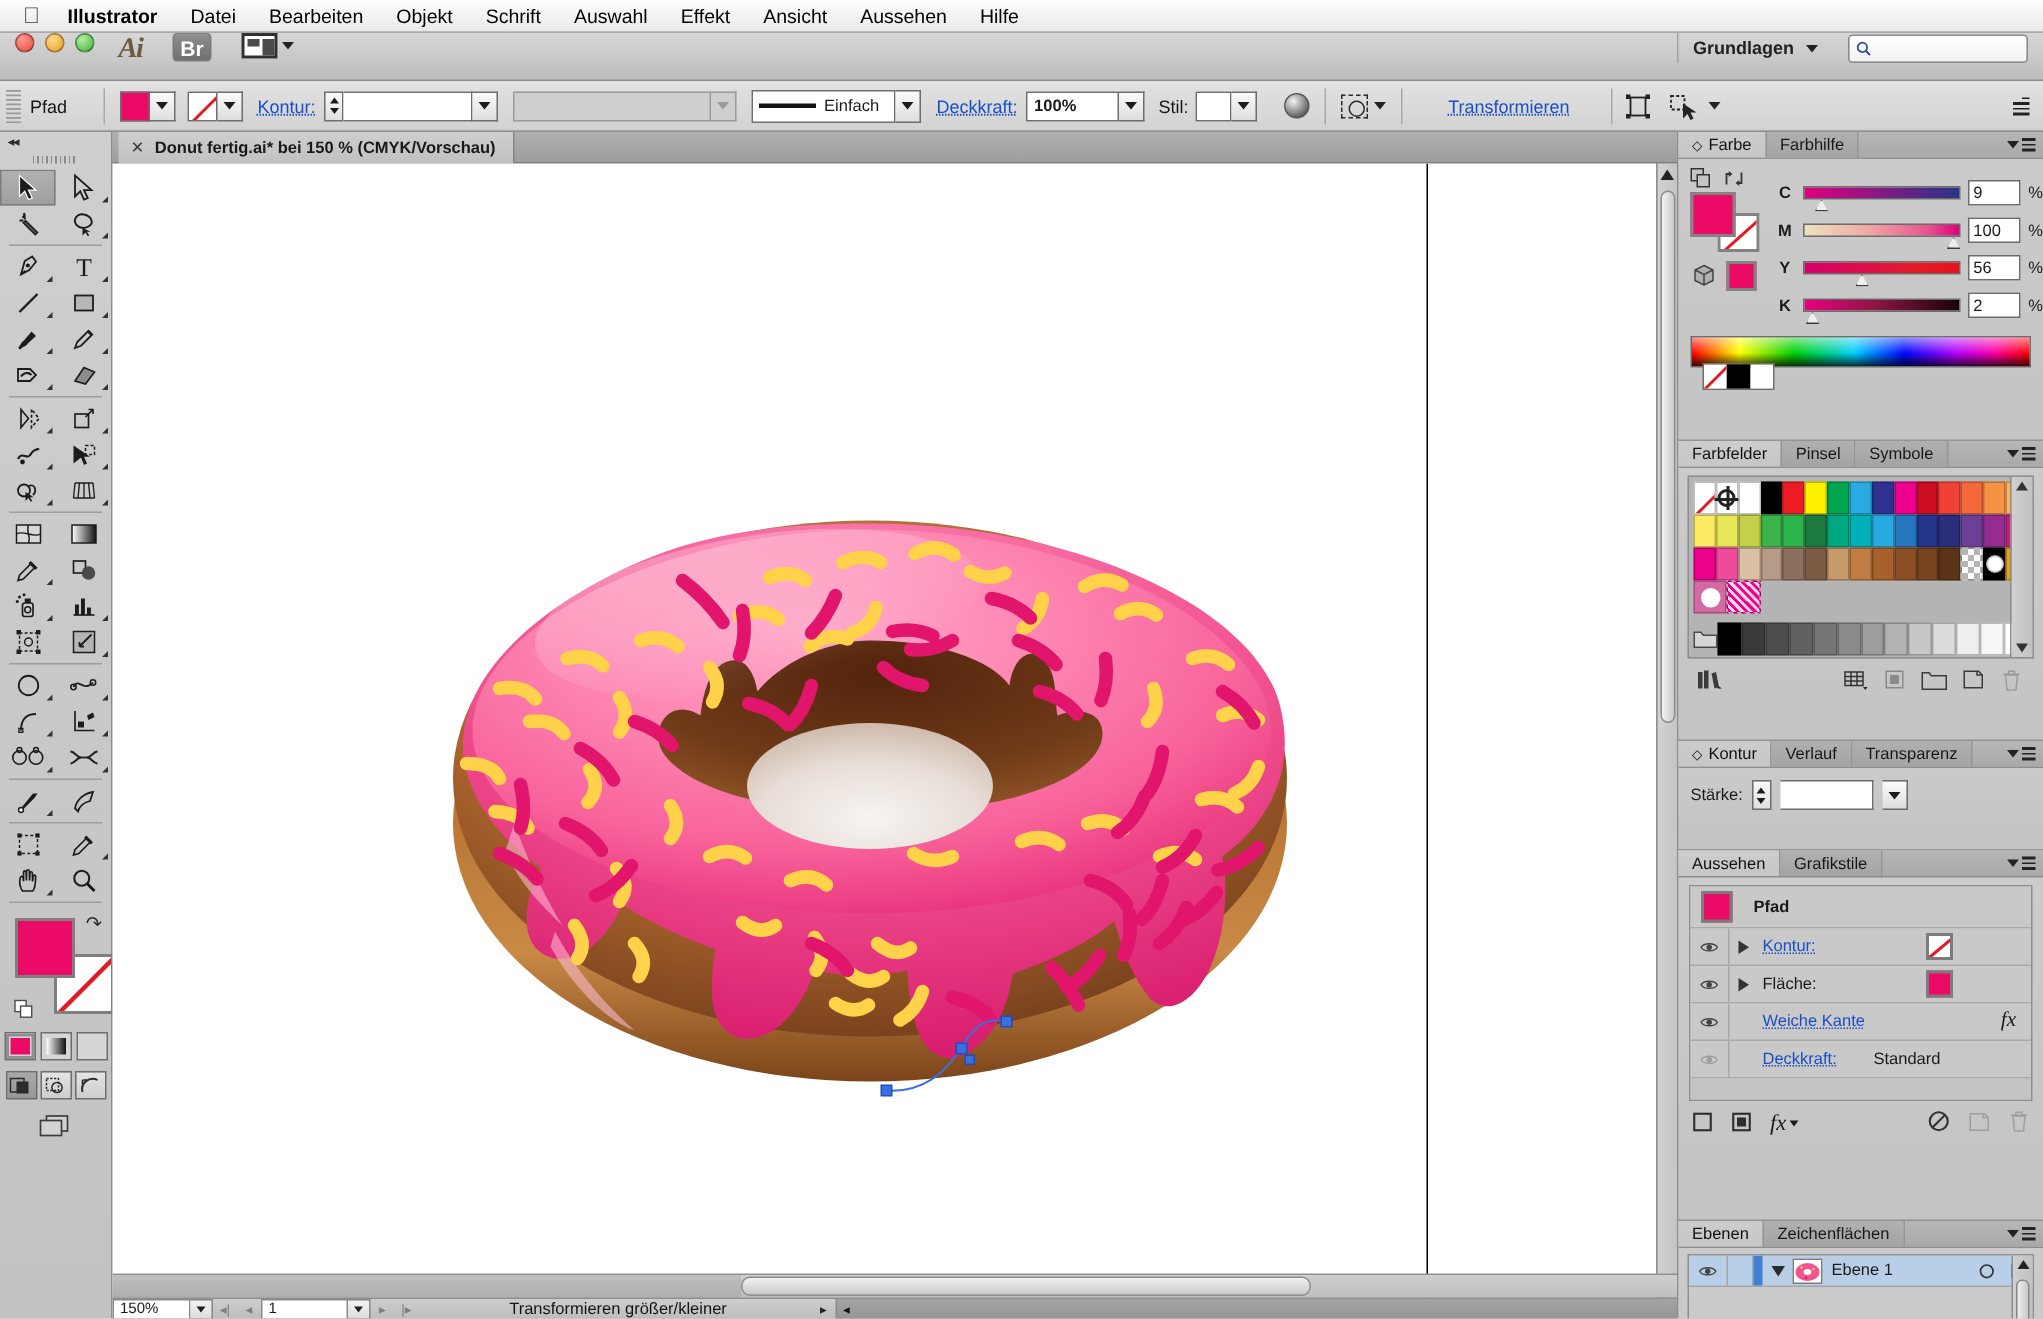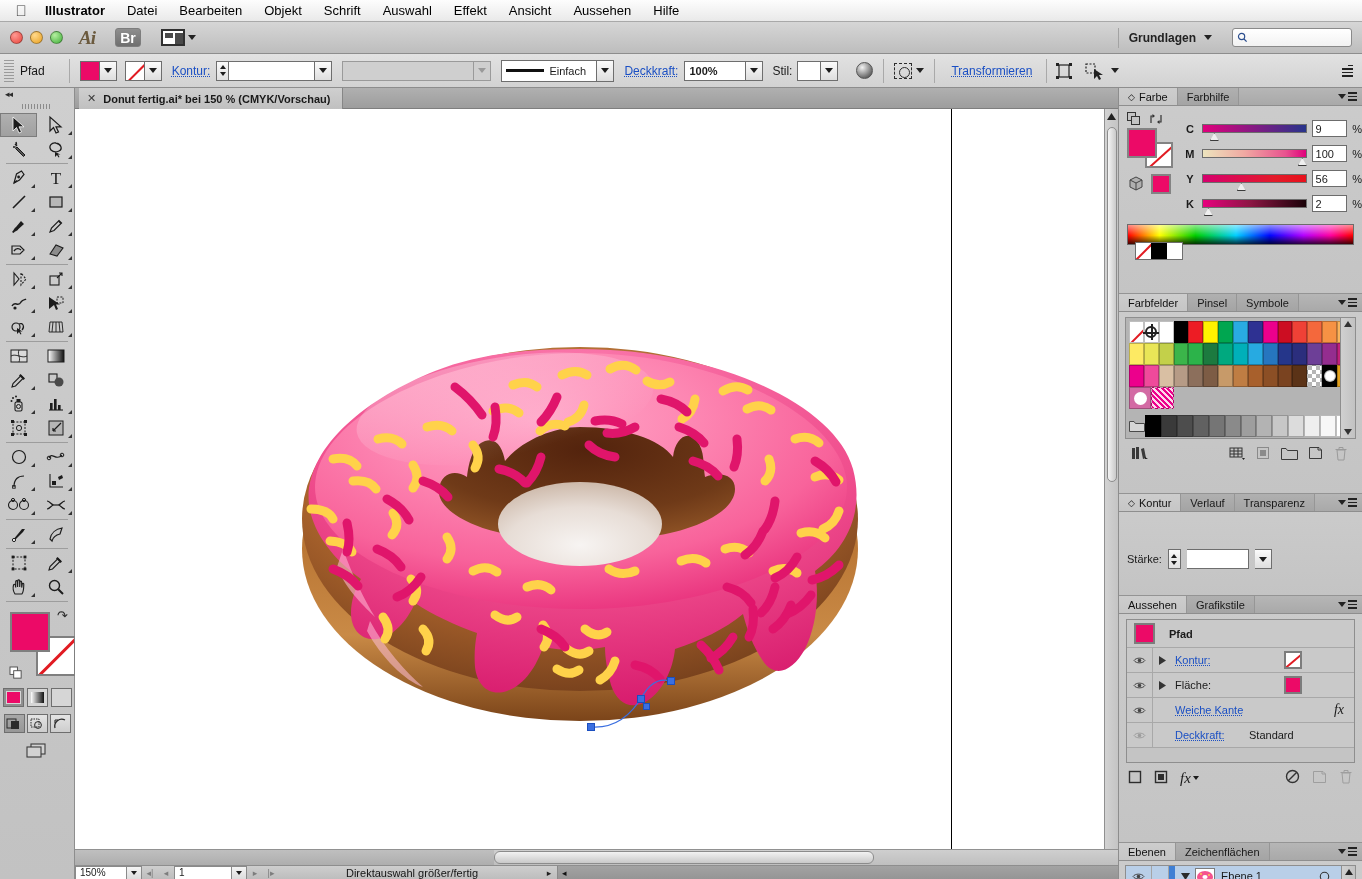--- a/index.html
+++ b/index.html
@@ -22,21 +22,21 @@
   }
   .apple{ width:26px; text-align:center; font-size:15px; line-height:14px; color:#3b3b3b;}
   .menubar .mi{ padding:0 11px; font-size:13px; color:#000; height:22px; line-height:21px;}
   .menubar .mi.bold{ font-weight:bold; }
 
   
   .titlebar{
     position:absolute; left:0; top:22px; width:1362px; height:32px;
     background:linear-gradient(#d6d6d6,#bdbdbd);
     border-bottom:1px solid #8d8d8d;
-    display:flex; align-items:center;
+    display:flex; align-items:flex-start;
   }
   .tl{ display:flex; gap:7px; padding-left:10px; align-items:center;}
   .tl i{ display:block; width:13px; height:13px; border-radius:50%; border:1px solid rgba(0,0,0,.35);}
   .tl .c1{ background:radial-gradient(circle at 35% 30%,#ff9a93,#e8453c);}
   .tl .c2{ background:radial-gradient(circle at 35% 30%,#ffd98c,#e9a020);}
   .tl .c3{ background:radial-gradient(circle at 35% 30%,#b5efa1,#3fae37);}
   .ai-logo{ margin-left:16px; font-size:19px; font-weight:bold; font-style:italic;
     color:#6b5a3e; letter-spacing:-1px; font-family:"Liberation Serif",serif;}
   .br-btn{ margin-left:20px; width:26px;height:19px; border:1px solid #7d7d7d; border-radius:3px;
     background:linear-gradient(#8e8e8e,#6f6f6f); color:#fff; font-size:14px; font-weight:bold;
@@ -205,21 +205,21 @@
     height:122px; position:relative; overflow:hidden; padding:3px;}
   .swrow{ display:flex; }
   .swcell{ width:22.4px; height:22px; border:1px solid rgba(0,0,0,.25); margin:0; }
   .sw-scroll{ position:absolute; right:0; top:0; width:15px;height:100%;
     background:linear-gradient(90deg,#d0d0d0,#c2c2c2); border-left:1px solid #8e8e8e;}
   .sw-foot{ display:flex; align-items:center; height:24px; margin:2px 8px 0 8px; gap:0;}
   .sw-foot .spacer{ flex:1;}
   .fticon{ width:26px; display:flex; align-items:center; justify-content:center;}
 
   
-  .konturpanel{ height:54px;margin-top:29px;}
+  .konturpanel{ height:54px;}
   .kp-row{ display:flex; align-items:center; padding:8px 0 0 8px; gap:6px; font-size:11px;}
 
   
   .apppanel{ height:223px;}
   .ap-list{ margin:5px 7px 0 7px; border:1px solid #8e8e8e; background:#c8c8c8;}
   .ap-row{ display:flex; align-items:center; height:25px; border-bottom:1px solid #a8a8a8; background:#c9c9c9;}
   .ap-row:last-child{ border-bottom:none;}
   .ap-eye{ width:26px; display:flex;align-items:center;justify-content:center; border-right:1px solid #a8a8a8; height:100%;}
   .ap-tri{ width:18px; display:flex;align-items:center;justify-content:center;}
   .ap-txt{ flex:1; font-size:11px; padding-left:4px;}
@@ -350,21 +350,21 @@
     <span class="dropbtn">
         <i class="cdown"></i>
       </span>
 
     <span class="globe" style="margin-left:18px;"></span>
 
     <span class="vsep"></span>
     <span class="dashbox"></span>
     <span class="caret" style="margin-left:4px;"></span>
     <span class="vsep"></span>
-    <span class="lnk" style="margin:0 6px;">Transformieren</span>
+    <span class="lnk" style="margin:0 20px;">Transformieren</span>
     <span class="vsep" style="margin:0 8px;"></span>
 
     <svg width="18" height="18" viewBox="0 0 18 18">
       <rect x="4" y="3" width="10" height="12" fill="none" stroke="#222" stroke-width="1.2"></rect>
       <rect x="1" y="1" width="3" height="3" fill="#222"></rect>
         <rect x="14" y="1" width="3" height="3" fill="#222"></rect>
       <rect x="1" y="14" width="3" height="3" fill="#222"></rect>
         <rect x="14" y="14" width="3" height="3" fill="#222"></rect>
     </svg>
     <svg width="20" height="18" viewBox="0 0 20 18" style="margin-left:12px;">
@@ -947,21 +947,21 @@
         </div>
       <div class="nav">◂|</div>
       <div class="nav">◂</div>
       <div class="sb-page">1</div>
       <div class="sb-btn">
           <i class="cdown" style="border-top-width:4px;border-left-width:3px;border-right-width:3px;"></i>
         </div>
       <div class="nav">▸</div>
       <div class="nav">|▸</div>
       <div style="width:28px;"></div>
-      <div class="sb-status">Direktauswahl größer/fertig</div>
+      <div class="sb-status">Transformieren größer/kleiner</div>
       <div class="nav" style="color:#222;margin-left:24px;">▸</div>
       <div style="flex:1;height:14px;background:linear-gradient(#a3a3a3,#949494);border-left:1px solid #8a8a8a;display:flex;align-items:center;padding-left:4px;font-size:9px;">
         <span style="color:#111;">◂</span>
       </div>
     </div>
   </div>
 
   <div class="panels">
 
     <div class="panel">

